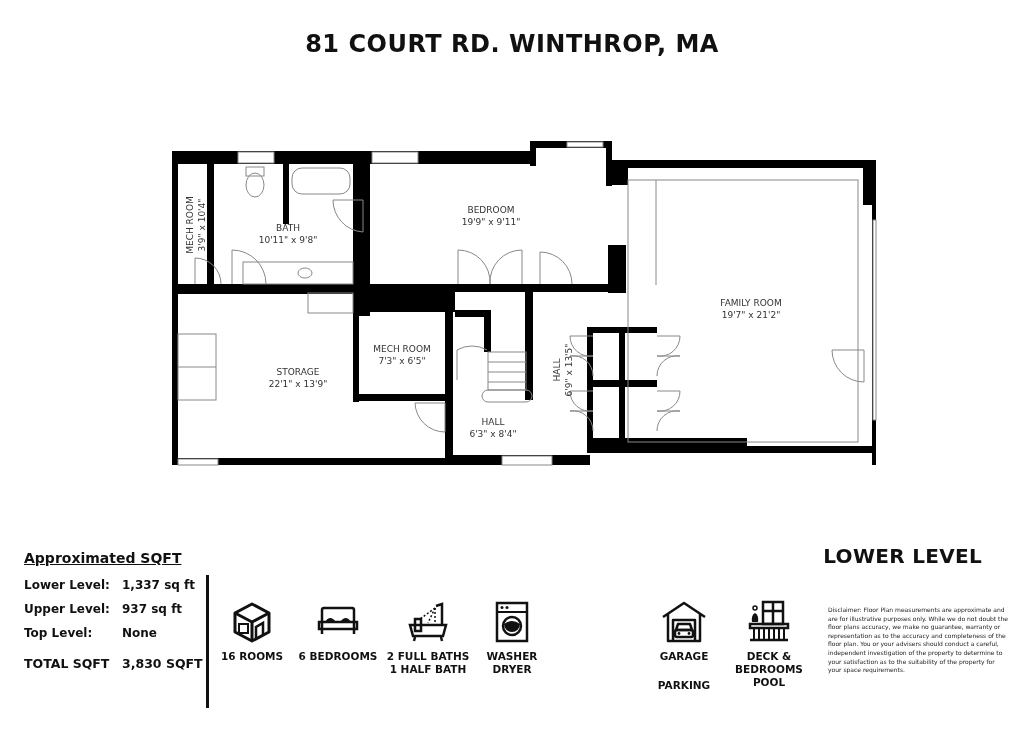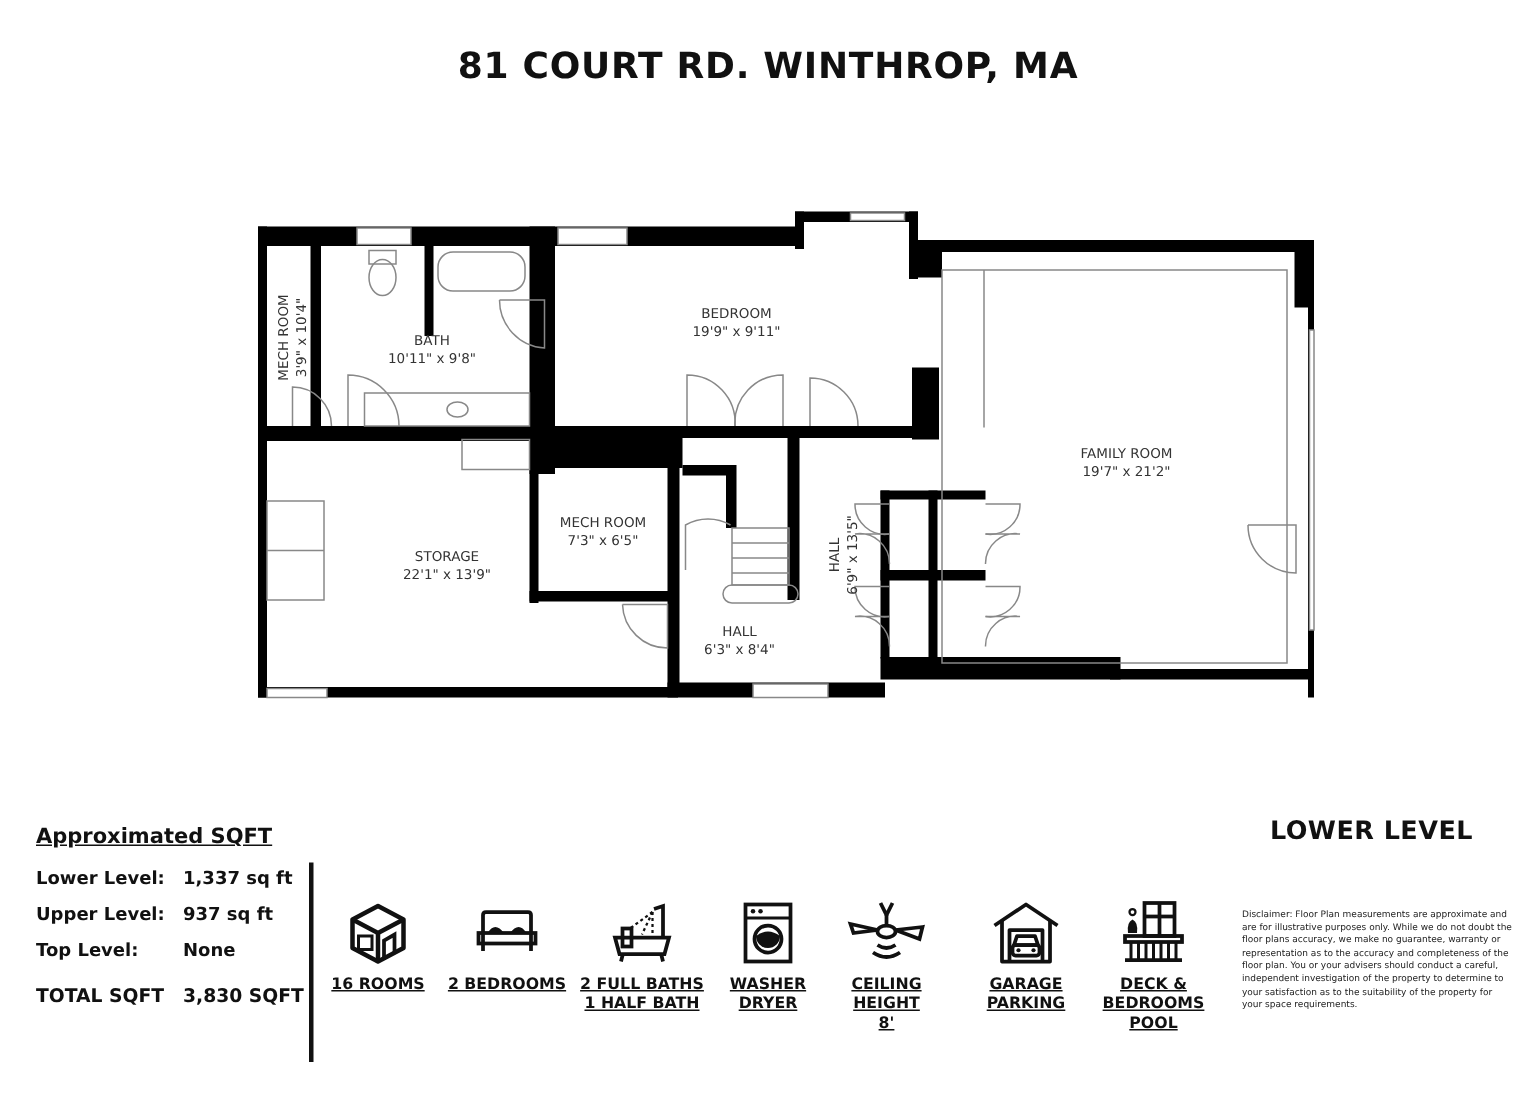--- a/index.html
+++ b/index.html
@@ -9,24 +9,24 @@
   .plan svg { position: absolute; left: 0; top: 0; }
   .room-label { position: absolute; text-align: center; font-family: "DejaVu Sans", sans-serif; font-size: 9px; color: #333; line-height: 12px; white-space: nowrap; transform: translate(-50%, -50%); }
   .room-label.vert { transform: translate(-50%, -50%) rotate(-90deg); }
   .sqft { position: absolute; left: 24px; top: 550px; width: 185px; font-family: "DejaVu Sans", sans-serif; }
   .sqft-title { font-weight: bold; font-size: 14px; text-decoration: underline; margin-bottom: 12px; white-space: nowrap; }
   .sqft-row { display: flex; font-weight: bold; font-size: 12px; height: 24px; align-items: flex-start; }
   .sqft-row .k { width: 98px; }
   .sqft-row.total { margin-top: 6px; font-size: 12.5px; }
   .divider { position: absolute; left: 206px; top: 575px; width: 3px; height: 133px; background: #111; }
   .features { position: absolute; left: 218px; top: 600px; width: 600px; height: 110px; }
-  .feature { position: absolute; top: 0; width: 90px; text-align: center; transform: translateX(-50%); text-decoration: underline; }
+  .feature { position: absolute; top: 0; width: 90px; text-align: center; transform: translateX(-50%); }
   .feature svg { display: block; margin: 0 auto; }
   .feature-label { font-weight: bold; font-size: 10.5px; line-height: 13px; margin-top: 6px; }
-  .level { position: absolute; right: 42px; top: 544px; font-weight: bold; font-size: 17px; letter-spacing: 0.3px; margin-left: 40px; }
+  .level { position: absolute; right: 42px; top: 544px; font-weight: bold; font-size: 20px; letter-spacing: 0.3px; margin-left: 40px; }
   .disclaimer { position: absolute; left: 828px; top: 606px; width: 180px; font-size: 6px; line-height: 8.6px; color: #222; }
 </style>
 </head>
 <body>
 
 <div class="title">81 COURT RD. WINTHROP, MA</div>
 
 <div class="plan">
   <svg width="1024" height="500" viewBox="0 0 1024 500">
     <g fill="#000">
@@ -193,21 +193,21 @@
     <div class="feature-label">16 ROOMS</div>
   </div>
   <div class="feature" style="left:120px;">
     <svg width="44" height="44" viewBox="0 0 44 44">
       <g fill="none" stroke="#111" stroke-width="2.5">
         <path d="M6 34 L6 10 Q6 8 8 8 L36 8 Q38 8 38 10 L38 34"></path>
         <rect x="3" y="22" width="38" height="7"></rect>
       </g>
       <path d="M9 22 Q14 14 20 22 Z M24 22 Q30 14 35 22 Z" fill="#111"></path>
     </svg>
-    <div class="feature-label">2 BEDROOMS</div>
+    <div class="feature-label">6 BEDROOMS</div>
   </div>
   <div class="feature" style="left:210px;">
     <svg width="44" height="44" viewBox="0 0 44 44">
       <g fill="none" stroke="#111" stroke-width="2.5">
         <path d="M4 25 L40 25 L37 36 L7 36 Z"></path>
         <path d="M36 25 L36 4 L30 6"></path>
         <rect x="9" y="19" width="6" height="12"></rect>
         <line x1="9" y1="37" x2="8" y2="41"></line>
         <line x1="35" y1="37" x2="36" y2="41"></line>
       </g>
@@ -224,50 +224,35 @@
     <svg width="44" height="44" viewBox="0 0 44 44">
       <rect x="7" y="3" width="30" height="38" fill="none" stroke="#111" stroke-width="2.5"></rect>
       <line x1="7" y1="12" x2="37" y2="12" stroke="#111" stroke-width="2"></line>
       <circle cx="12" cy="7.5" r="1.5" fill="#111"></circle>
       <circle cx="17" cy="7.5" r="1.5" fill="#111"></circle>
       <circle cx="22" cy="26" r="9" fill="none" stroke="#111" stroke-width="2.5"></circle>
       <path d="M14 24 Q22 18 30 24 A 8 8 0 0 1 14 24 Z" fill="#111"></path>
     </svg>
     <div class="feature-label">WASHER</div>
     <div class="feature-label" style="margin-top:0">DRYER</div>
-  </div>
-  <div class="feature" style="left:373px;">
-    <svg width="56" height="44" viewBox="0 0 56 44">
-      <g fill="none" stroke="#111" stroke-width="2.5">
-        <path d="M24 2 L28 10 L32 2"></path>
-        <line x1="28" y1="10" x2="28" y2="16"></line>
-        <path d="M4 16 L22 20 L6 22 Z"></path>
-        <path d="M52 18 L34 20 L50 26 Z"></path>
-        <ellipse cx="28" cy="21" rx="6" ry="4"></ellipse>
-        <path d="M22 30 Q28 34 34 30"></path>
-        <path d="M19 35 Q28 41 37 35"></path>
-      </g>
-    </svg>
-    <div class="feature-label">CEILING HEIGHT</div>
-    <div class="feature-label" style="margin-top:0">8'</div>
   </div>
   <div class="feature" style="left:466px;text-align:center;">
     <svg width="48" height="44" viewBox="0 0 48 44">
       <g fill="none" stroke="#111" stroke-width="2.5" stroke-linejoin="round">
         <path d="M3 17 L24 3 L45 17"></path>
         <path d="M8 14 L8 41 L40 41 L40 14"></path>
         <path d="M13 41 L13 20 L35 20 L35 41"></path>
         <path d="M16 30 L18 24 L30 24 L32 30 Z"></path>
         <rect x="15" y="30" width="18" height="7" rx="2"></rect>
       </g>
       <circle cx="19" cy="33.5" r="1.4" fill="#111"></circle>
       <circle cx="29" cy="33.5" r="1.4" fill="#111"></circle>
     </svg>
     <div class="feature-label">GARAGE</div>
-    <div class="feature-label" style="margin-top:0">PARKING</div>
+    <div class="feature-label" style="margin-top:16px">PARKING</div>
   </div>
   <div class="feature" style="left:551px;">
     <svg width="46" height="44" viewBox="0 0 46 44">
       <g fill="none" stroke="#111" stroke-width="2.5">
         <rect x="17" y="2" width="20" height="22"></rect>
         <line x1="27" y1="2" x2="27" y2="24"></line>
         <line x1="17" y1="11" x2="37" y2="11"></line>
         <rect x="4" y="24" width="38" height="4"></rect>
         <line x1="4" y1="40" x2="42" y2="40"></line>
       </g>

